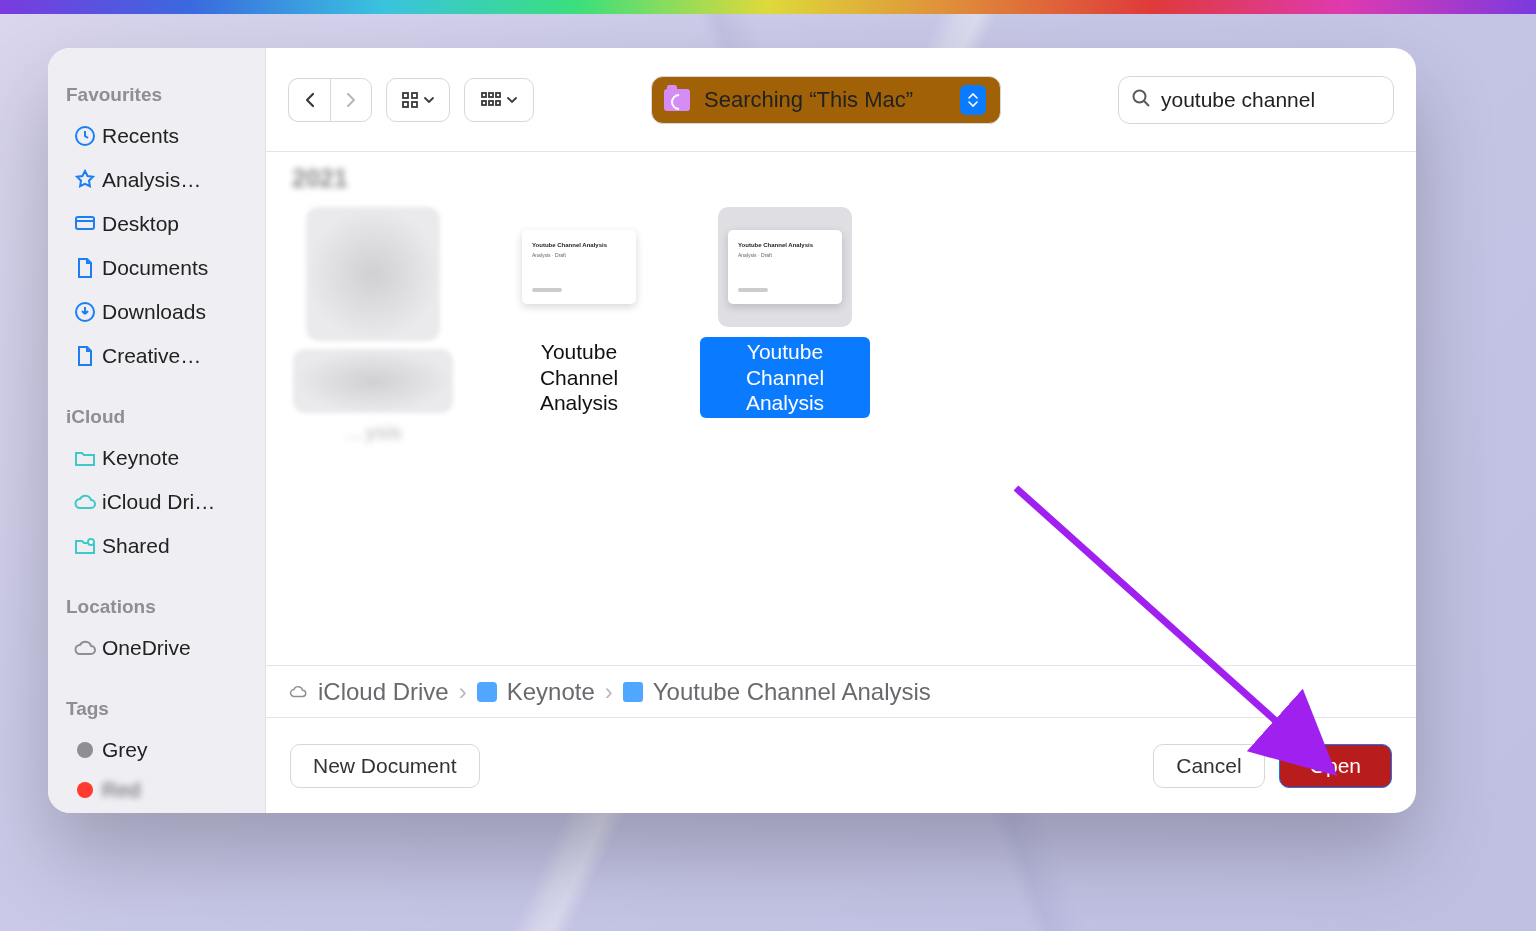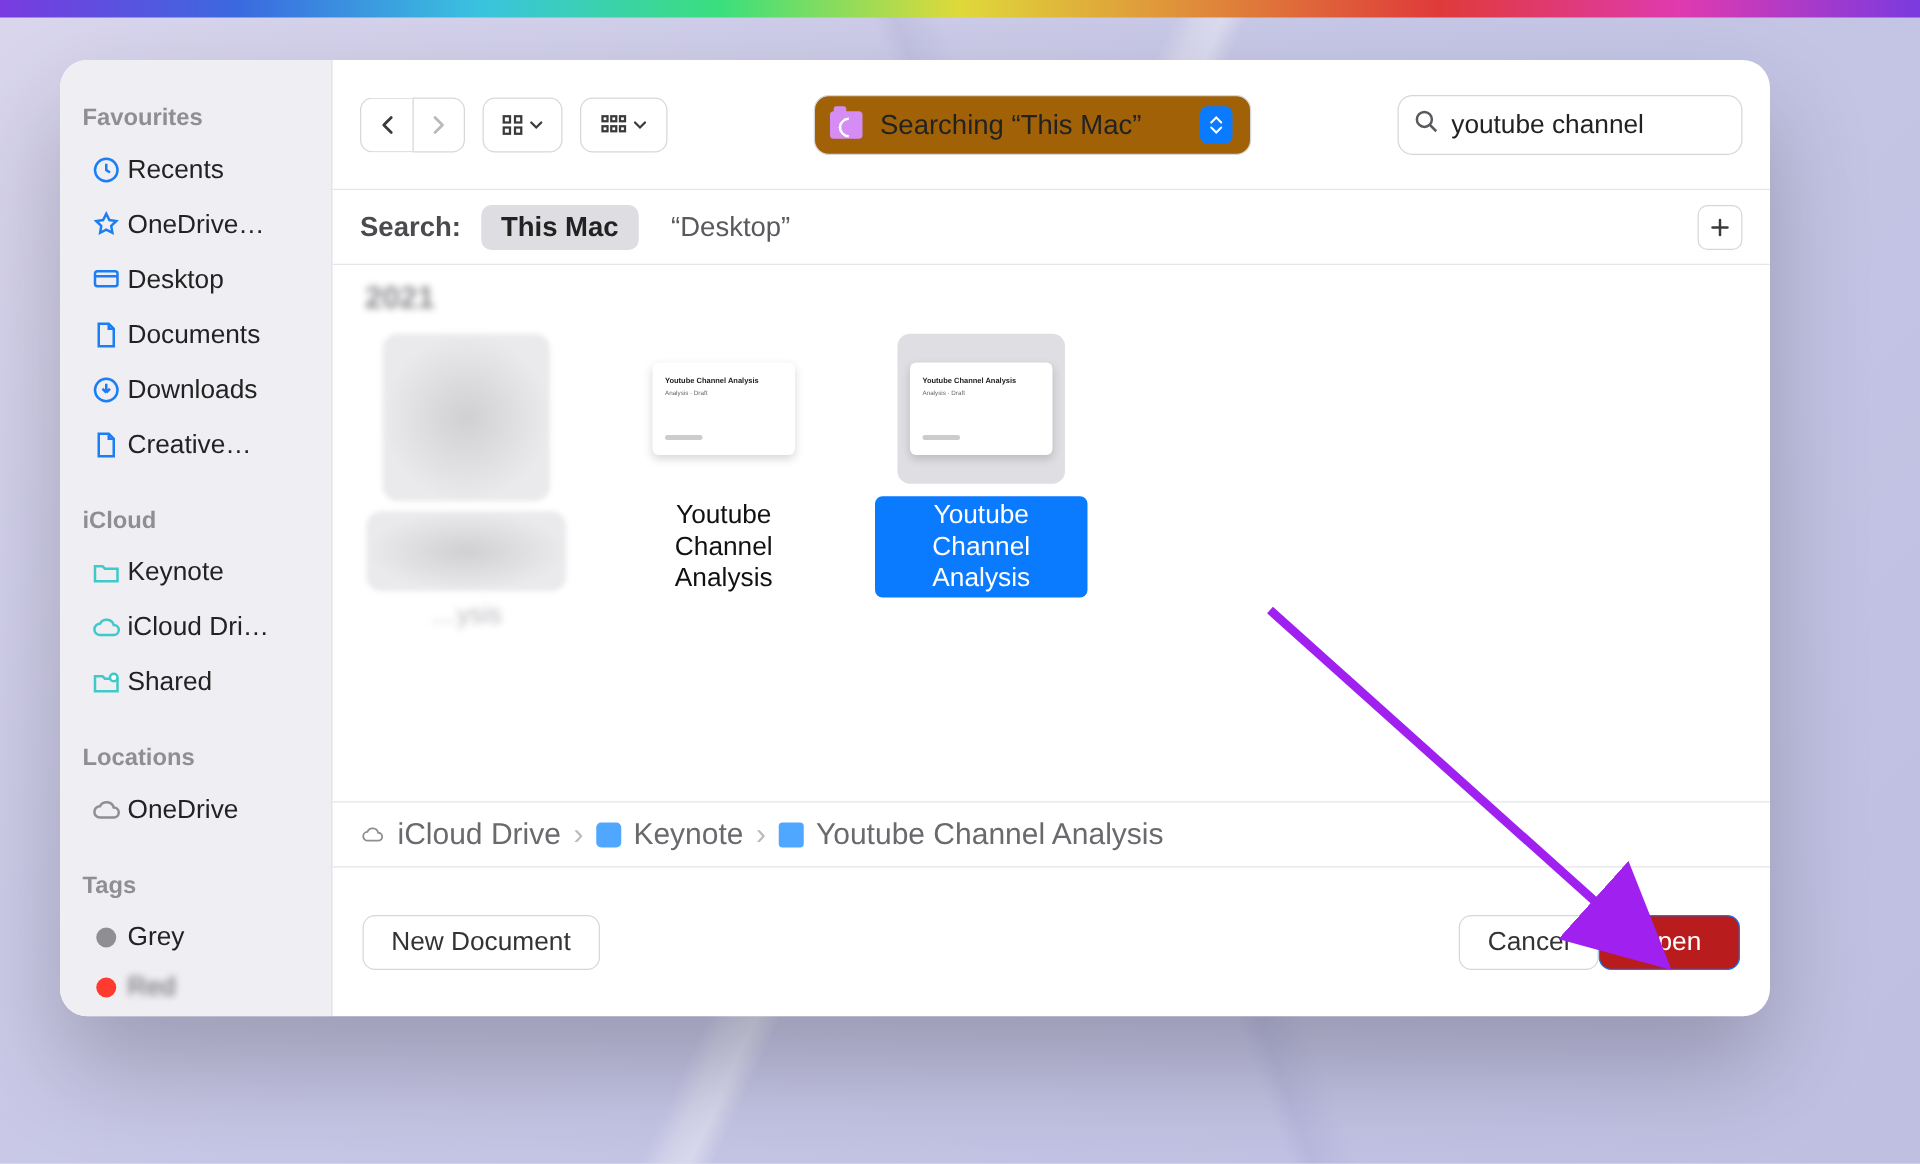--- a/index.html
+++ b/index.html
@@ -69,21 +69,21 @@
 .file.selected .name { background:#0a7aff; color:#fff; }
 .file.blurred .name { color:#b9b9be; filter:blur(3px); }
 
 .breadcrumb { height:52px; border-top:1px solid #e5e5e8; display:flex; align-items:center; padding:0 22px; gap:10px; font-size:24px; color:#6a6a6e; }
 .breadcrumb .sep { color:#b9b9be; }
 .crumb-ic { width:20px; height:20px; display:flex; align-items:center; justify-content:center; }
 .crumb-ic.cloud svg { stroke:#8e8e93; }
 .crumb-ic.app { background:#4fa7ff; border-radius:4px; }
 .crumb-ic.doc { background:#4fa7ff; border-radius:3px; }
 
-.footer { height:120px; border-top:1px solid #e5e5e8; display:flex; align-items:center; padding:0 24px; }
+.footer { height:96px; border-top:1px solid #e5e5e8; display:flex; align-items:center; padding:0 24px; gap:14px; }
 .footer .spacer { flex:1; }
 .btn.action { height:44px; padding:0 22px; border-radius:10px; font-size:21px; }
 .btn.primary { background:#b91c1c; color:#fff; border-color:#0a7aff; font-weight:500; padding:0 30px; }
 
 
 .arrow { position:absolute; pointer-events:none; }
 .arrow svg { overflow:visible; }
 
 
 .year.blur { filter:blur(3px); color:#8a8a8e; }
@@ -105,21 +105,21 @@
           </svg>
         </span>
       <span class="txt">Recents</span>
     </div>
     <div class="side-item">
       <span class="ic">
           <svg width="24" height="24" viewBox="0 0 24 24" fill="none" stroke="currentColor" stroke-width="2">
             <path d="M12 3l2.5 5 5.5.8-4 3.9.9 5.5L12 15.8 7.1 18.2 8 12.7 4 8.8 9.5 8z"></path>
           </svg>
         </span>
-      <span class="txt">OneDrive…</span>
+      <span class="txt">Analysis…</span>
     </div>
     <div class="side-item">
       <span class="ic">
           <svg width="24" height="24" viewBox="0 0 24 24" fill="none" stroke="currentColor" stroke-width="2">
             <rect x="3" y="5" width="18" height="12" rx="2"></rect>
             <path d="M3 9h18"></path>
           </svg>
         </span>
       <span class="txt">Desktop</span>
     </div>
@@ -264,30 +264,20 @@
       <div class="search">
         <span><svg width="20" height="20" viewBox="0 0 20 20" fill="none" stroke="#5a5a5e" stroke-width="2">
               <circle cx="8.5" cy="8.5" r="6"></circle>
               <path d="M13 13l5 5"></path>
             </svg></span>
         <input type="text" value="youtube channel" style="">
 
       </div>
     </div>
 
-    <div class="filter-row">
-      <span class="lbl">Search:</span>
-      <span class="scope active">This Mac</span>
-      <span class="scope">“Desktop”</span>
-      <span class="add">
-          <svg width="18" height="18" viewBox="0 0 18 18" stroke="#3a3a3c" stroke-width="2" fill="none" stroke-linecap="round">
-            <path d="M9 3v12M3 9h12"></path>
-          </svg>
-        </span>
-    </div>
 
     <div class="content">
       <div class="year blur">2021</div>
       <div class="grid">
         <div class="file blurred">
           <div class="blur-thumb"></div>
           <div class="blur-thumb small"></div>
           <div class="name" style="margin-top:4px">…ysis</div>
         </div>
 

